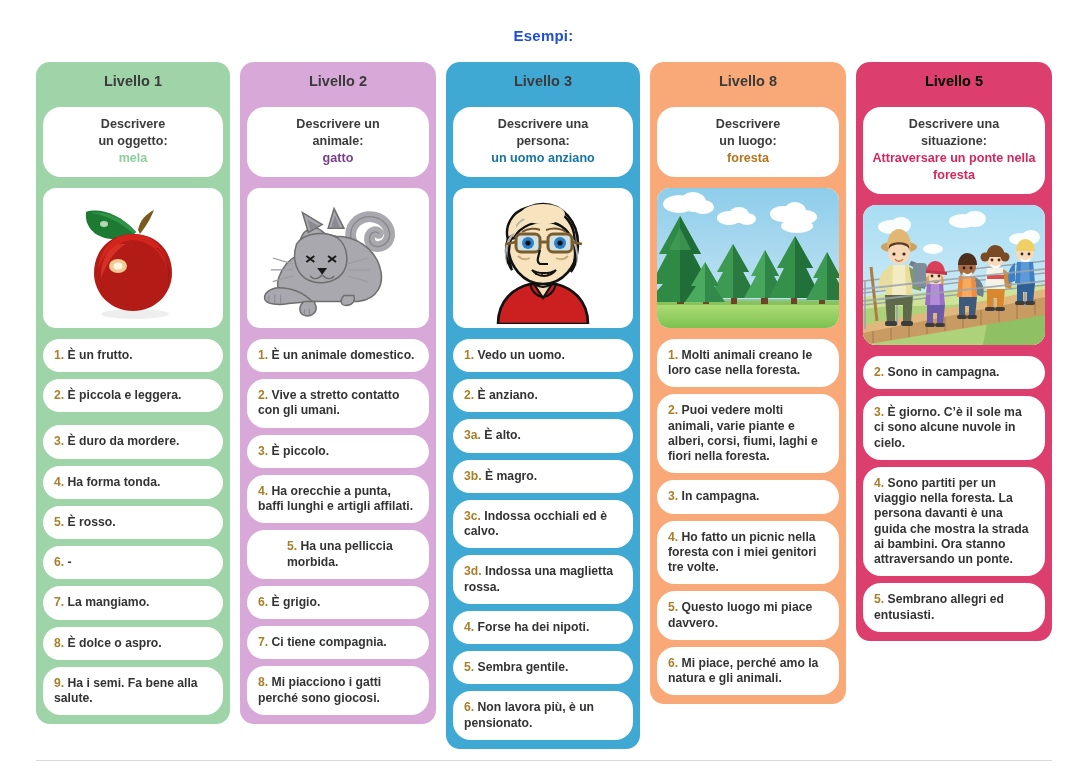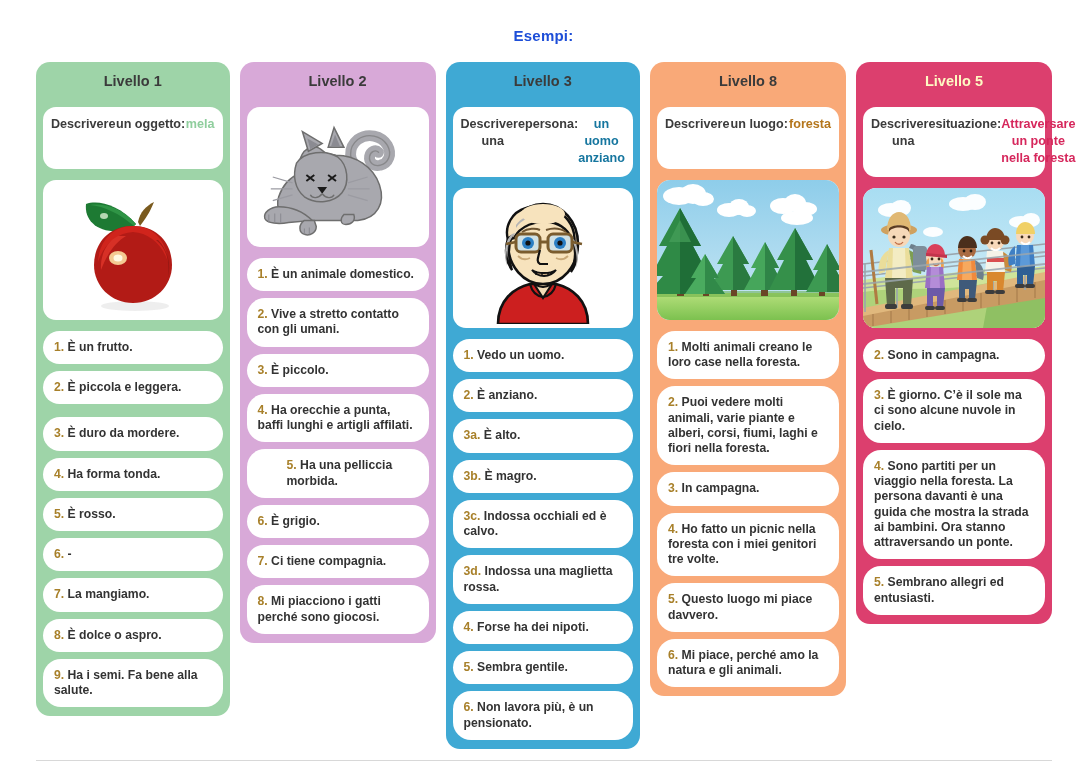--- a/index.html
+++ b/index.html
@@ -55,22 +55,23 @@
   }
   .prompt-card {
     text-align: center;
     font-size: 12.6px;
     font-weight: bold;
     color: #3b3b3b;
     line-height: 1.35;
     padding: 9px 8px 10px 8px;
     min-height: 62px;
     display: flex;
-    flex-direction: row;
-    justify-content: space-between;
+    flex-direction: column;
+    justify-content: flex-start;
+    border-radius: 18px;
   }
   .prompt-topic { display: block; }
   .image-card {
     border-radius: 13px;
     overflow: hidden;
     background: #ffffff;
     padding: 0;
     height: 140px;
     display: flex;
     align-items: center;
@@ -87,21 +88,21 @@
     background: #ffffff;
     padding: 9px 11px 9px 11px;
   }
   .item .num { color: #a8802a; }
   .c1 { background: #9ed4a8; }
   .c2 { background: #d8a9d8; }
   .c3 { background: #3fa9d4; }
   .c4 { background: #f9a978; }
   .c5 { background: #dc3f6e; }
   .c1 .col-head, .c2 .col-head, .c3 .col-head, .c4 .col-head, .c5 .col-head { color: #3b3b3b; }
-  .c5 .col-head { color: #fef9c3; }
+  .c5 .col-head { color: #000000; }
   .topic-1 { color: #8fce9d; }
   .topic-2 { color: #7a3f8c; }
   .topic-3 { color: #16769f; }
   .topic-4 { color: #b4761c; }
   .topic-5 { color: #d6275c; }
   .divider {
     position: absolute;
     left: 36px; top: 760px; width: 1016px;
     height: 1px; background: #d8d8d8;
   }
@@ -172,20 +173,25 @@
         </div>
         <div class="item">
           <span class="num">9.</span>
           <span>Ha i semi. Fa bene alla salute.</span>
         </div>
       </div>
     </div>
 
     <div class="column c2">
       <div class="col-head">Livello 2</div>
+      <div class="card prompt-card">
+        <span class="prompt-topic">Descrivere un</span>
+        <span class="prompt-topic">animale:</span>
+        <span class="prompt-topic topic-2">gatto</span>
+      </div>
       <div class="card image-card plain">
         <svg width="172" height="132" viewBox="0 0 172 132">
           <g stroke="#6e6e6e" stroke-width="1.6" fill="#a8a8ae">
             <path d="M108 56 C96 52 96 36 106 28 C116 21 130 24 136 34 C141 43 137 52 129 54 C122 56 117 51 118 45 C119 40 124 38 127 41" fill="none" stroke-width="11" stroke-linecap="round" stroke="#a8a8ae"></path>
           </g>
           <path d="M108 56 C96 52 96 36 106 28 C116 21 130 24 136 34 C141 43 137 52 129 54 C122 56 117 51 118 45 C119 40 124 38 127 41" fill="none" stroke="#6e6e6e" stroke-width="1.4" stroke-linecap="round" opacity=".55"></path>
           <path d="M48 62 C44 46 52 36 62 36 C66 34 70 40 74 42 L84 44 C104 44 122 56 128 74 C134 92 126 108 106 110 L46 110 C30 110 22 98 26 86 C30 74 38 66 48 62 Z" fill="#a8a8ae" stroke="#6e6e6e" stroke-width="1.5"></path>
           <path d="M56 40 L50 20 L70 32 Z" fill="#a8a8ae" stroke="#6e6e6e" stroke-width="1.5"></path>
           <path d="M58 38 L55 27 L66 33 Z" fill="#8b8b92"></path>
           <path d="M76 36 L82 16 L92 36 Z" fill="#a8a8ae" stroke="#6e6e6e" stroke-width="1.5"></path>

